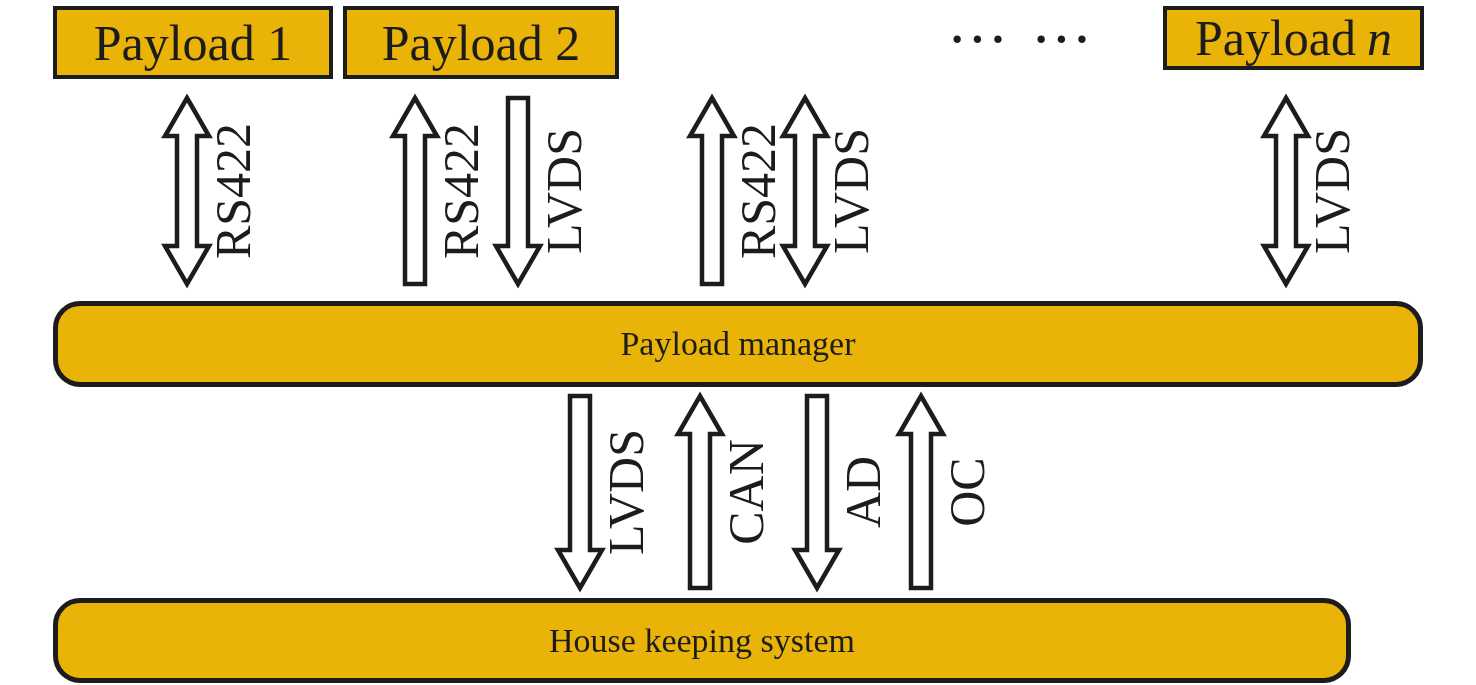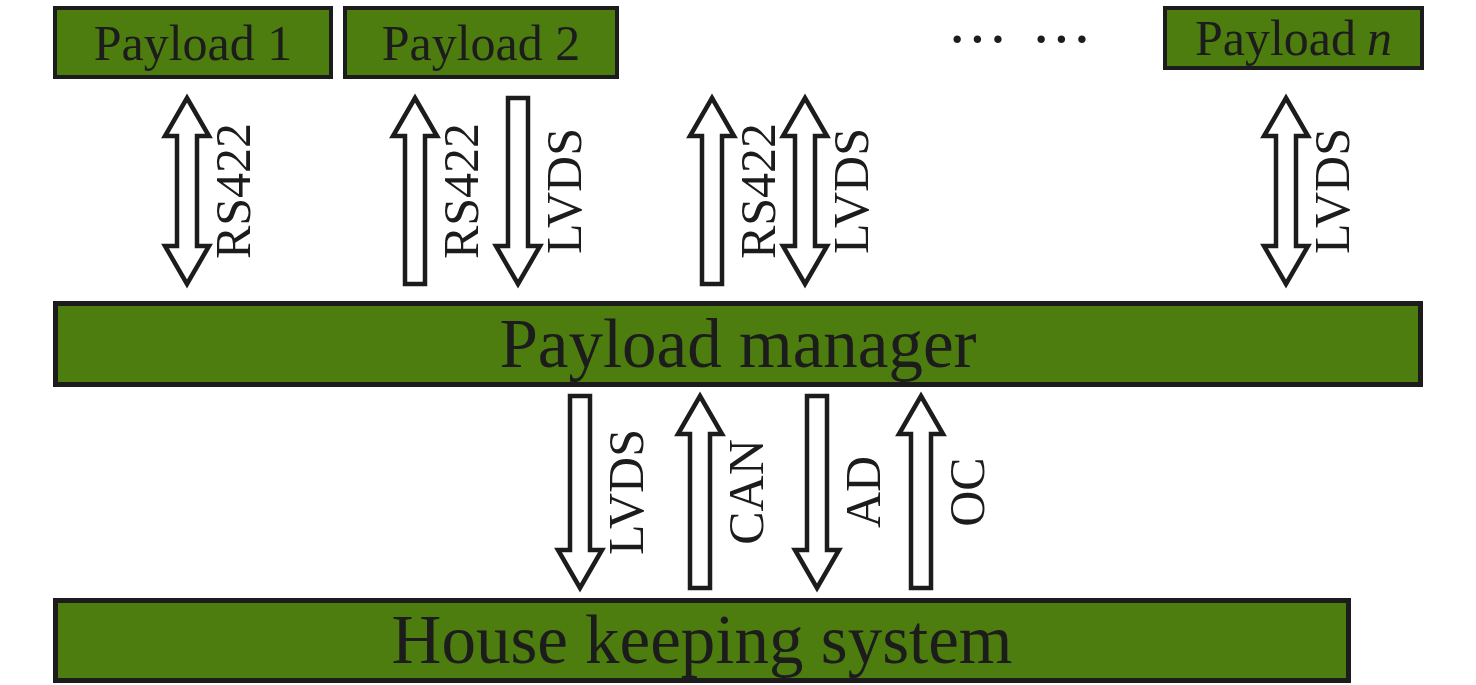--- a/index.html
+++ b/index.html
@@ -8,30 +8,30 @@
     background:#ffffff;
     color:#1c1c1c;
     font-family:"Liberation Serif", serif;
     position:relative;
     overflow:hidden;
   }
   .stage { position:absolute; left:0; top:0; width:1476px; height:685px; }
 
   .box {
     position:absolute;
-    background:#4d7c0f;
+    background:#eab308;
     border:4px solid #1c1c1c;
     display:flex;
     align-items:center;
     justify-content:center;
     font-size:50px;
     line-height:1;
     white-space:nowrap;
   }
-  .box.bar { border-width:5px; font-size:69px; }
+  .box.bar { border-width:5px; font-size:34px;border-radius:27px; }
   .italic-suffix { font-style:italic; margin-left:11px; }
   .italic-suffix:empty { margin-left:0; }
 
   .dots {
     position:absolute;
     width:56px; height:60px;
     display:flex; align-items:center; justify-content:center;
     font-size:46px; font-weight:bold; letter-spacing:5px;
     line-height:1;
   }

